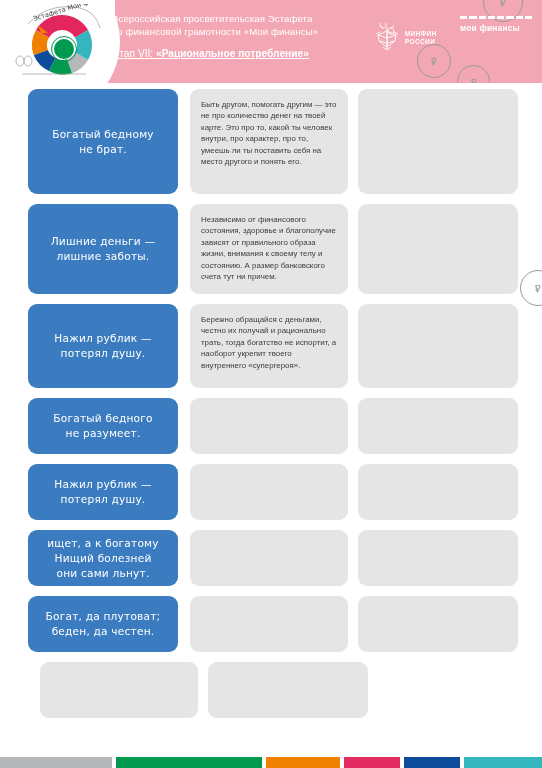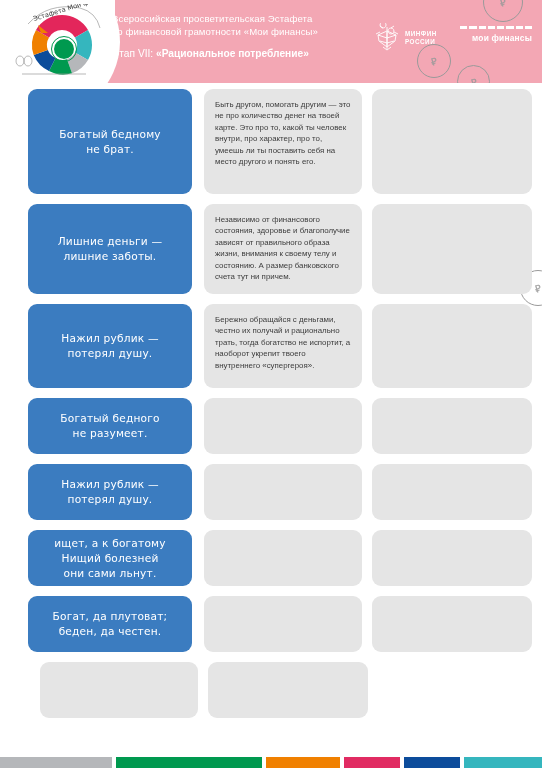--- a/index.html
+++ b/index.html
@@ -38,36 +38,36 @@
   .hdr-line1{
     color:#ffffff; font-size:9.6px; line-height:13.2px; letter-spacing:0.1px;
     white-space:nowrap;
   }
   .hdr-line2{
     color:#ffffff; font-size:9.6px; line-height:13.2px; letter-spacing:0.1px;
     white-space:nowrap;
   }
   .hdr-stage{
     margin-top:9px;
-    color:#ffffff; font-size:10.2px; line-height:14px; white-space:nowrap;
+    color:#ffffff; font-size:10.2px; line-height:14px; white-space:nowrap;text-decoration:underline;
   }
   .hdr-stage b{ font-weight:bold; }
 
   
   .minfin{
     position:absolute; left:374px; top:22px; width:78px; height:32px;
     display:flex; align-items:center; gap:5px;
   }
   .minfin-text{
     color:#ffffff; font-size:6.3px; line-height:8.4px; letter-spacing:0.5px;
     font-weight:bold; text-transform:uppercase;
   }
   
   .moif{
-    position:absolute; left:460px; top:26px; width:72px;text-align:right;
+    position:absolute; left:460px; top:16px; width:72px;
   }
   .moif-bars{
     display:flex; gap:2px; margin-bottom:4px;
   }
   .moif-bars i{ display:block; height:3px; background:#ffffff; flex:1; }
   .moif-text{
     color:#ffffff; font-size:8.4px; font-weight:bold; letter-spacing:0.2px;
     white-space:nowrap;
   }
 
@@ -78,21 +78,21 @@
     display:flex; align-items:center; justify-content:center;
     color:#9a9a9a;
   }
   .coin .ru{ font-size:10px; font-weight:bold; transform:rotate(-18deg); opacity:.85;}
 
   
   .grid{ position:absolute; left:0; top:89px; width:542px; }
   .row{ position:relative; display:flex; align-items:stretch; margin-bottom:10px; padding-left:28px; }
 
   .card-blue{
-    width:164px; flex:none;
+    width:150px; flex:none;
     background:#3B7CC0; color:#ffffff; border-radius:9px;
     display:flex; align-items:center; justify-content:center;
     text-align:center; padding:8px 10px;
   }
   .proverb{
     font-family:"DejaVu Sans", sans-serif;
     font-size:10.6px; line-height:15px; color:#ffffff;
     letter-spacing:0.2px;
   }
 

